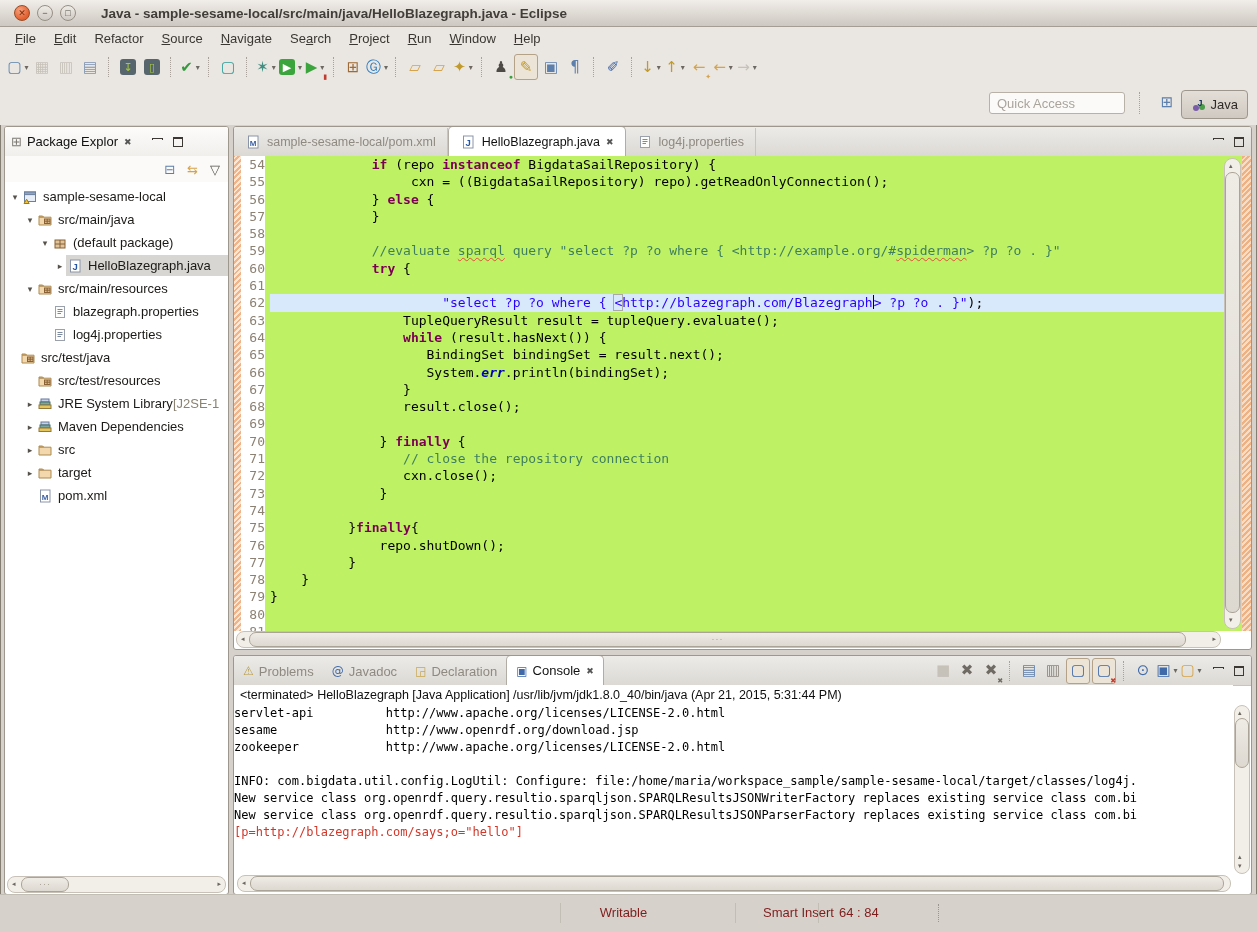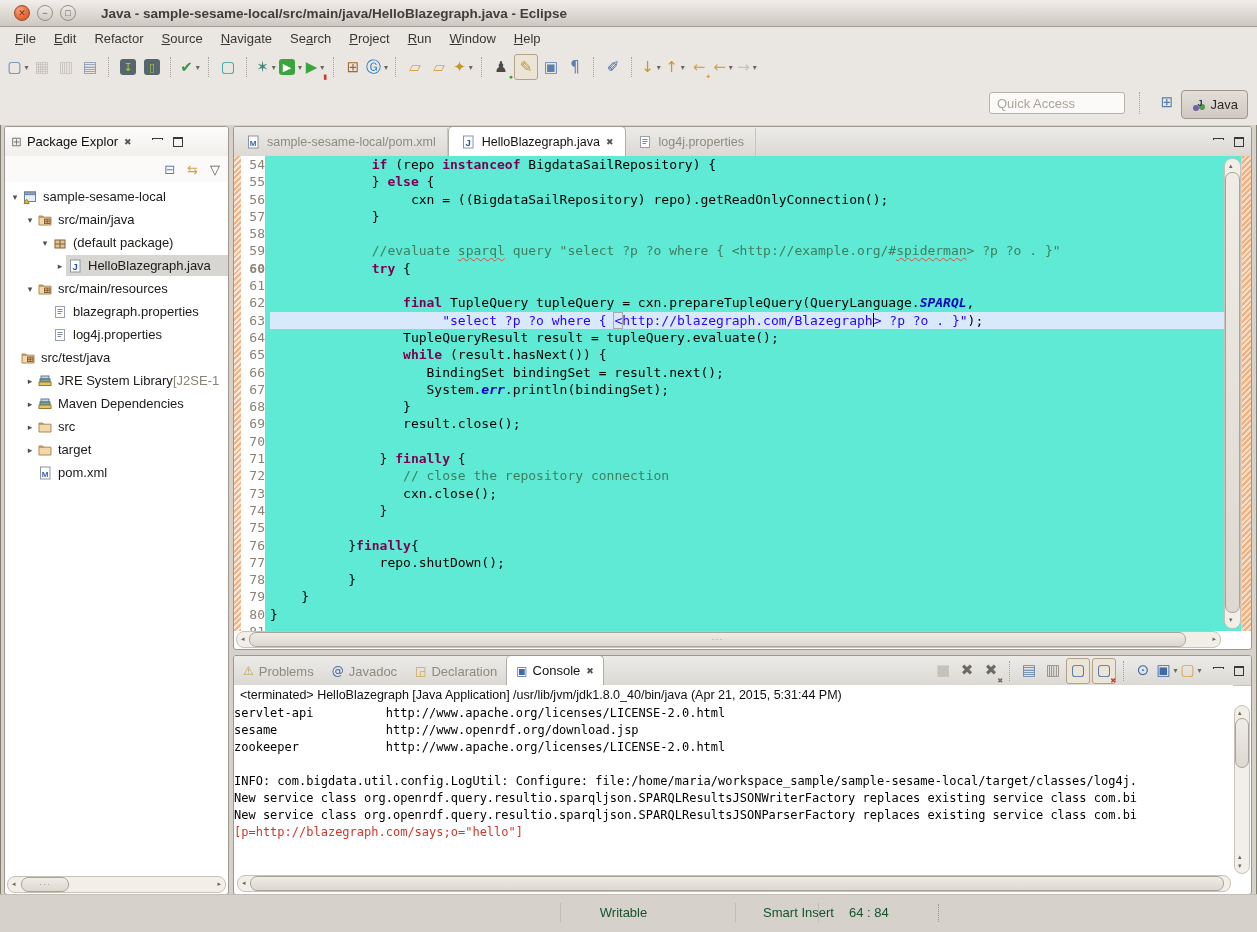--- a/index.html
+++ b/index.html
@@ -74,21 +74,21 @@
   .tabbar{position:absolute;left:0;top:0;right:0;height:29px;background:linear-gradient(#ecebe8,#dcd9d4);
     border-bottom:1px solid #c9c4bc;display:flex;align-items:flex-end;}
   .etab{display:inline-flex;align-items:center;height:28px;padding:0 11px;font-size:12.5px;
     color:#8f8a81;border-right:1px solid #c9c4bc;white-space:nowrap;}
   .etab .ticon{margin-right:6px;}
   .etab.active{background:#fff;color:#111;border:1px solid #b2ada4;border-bottom:none;
     border-radius:5px 5px 0 0;height:29px;}
   .bar-right{margin-left:auto;display:flex;align-items:center;height:100%;padding-right:6px;}
 
   
-  .edit-body{position:absolute;left:0;top:29px;right:0;bottom:18px;background:#5eead4;overflow:hidden;}
+  .edit-body{position:absolute;left:0;top:29px;right:0;bottom:18px;background:#bef264;overflow:hidden;}
   .diff-ruler{position:absolute;left:0;top:0;bottom:0;width:7px;
     background:repeating-linear-gradient(315deg,#efb48a 0 2px,#fae7d5 2px 4px);}
   .gutter{position:absolute;left:7px;top:0;width:24px;bottom:0;text-align:right;
     font:13px/17.3px "DejaVu Sans Mono",monospace;color:#8c8173;background:#fff;}
   .lines{position:absolute;left:36px;top:0;right:27px;bottom:0;overflow:hidden;
     font:13px/17.3px "DejaVu Sans Mono",monospace;color:#000;}
   .lines pre{margin:0;height:17.3px;white-space:pre;}
   .lines pre.hl{background:#d8e9fb;}
   .seg-k{color:#7b0052;font-weight:bold;}
   .seg-s{color:#2a00ff;}
@@ -113,21 +113,21 @@
   .ctab.active{background:#fff;color:#111;border:1px solid #b2ada4;border-bottom:none;border-radius:5px 5px 0 0;height:29px;}
   .console-head{position:absolute;left:0;top:29px;right:18px;height:19px;background:#fff;
     font-size:12.5px;color:#0f0f0f;padding:3px 0 0 6px;white-space:nowrap;overflow:hidden;}
   .console-body{position:absolute;left:0;top:49px;right:18px;bottom:20px;overflow:hidden;
     font:12px/17px "DejaVu Sans Mono",monospace;color:#000;}
   .console-body pre{margin:0;white-space:pre;}
   .cline-err{color:#d0382a;}
 
   
   .statusbar{position:absolute;left:0;right:0;bottom:0;height:37px;background:#d6d2cb;border-top:1px solid #c3beb5;}
-  .st-cell{position:absolute;top:8px;height:20px;line-height:20px;font-size:13px;color:#14532d;
+  .st-cell{position:absolute;top:8px;height:20px;line-height:20px;font-size:13px;color:#7f1d1d;
     text-align:center;border-left:1px solid #c3beb5;}
   .st-sep{position:absolute;top:9px;height:18px;border-left:1px dotted #9b958c;}
 </style>
 </head>
 <body>
 
 <div class="window">
 
   <div class="titlebar">
     <span class="winbtn close">✕</span>
@@ -374,20 +374,33 @@
               <path d="M1 4.2 L1 3 L4.6 3 L5.7 4.2 Z" fill="#e8c88f" stroke="#ad8a52"></path>
               <path d="M1 4.2 L13 4.2 L13 12 L1 12 Z" fill="#f2d8ac" stroke="#ad8a52"></path>
               <rect x="6.5" y="6" width="5.5" height="4.5" fill="#d9b98c" stroke="#8a6134"></rect>
               <line x1="9.2" y1="6" x2="9.2" y2="10.5" stroke="#8a6134"></line>
               <line x1="6.5" y1="8.2" x2="12" y2="8.2" stroke="#8a6134"></line>
             </svg>
             <span>src/test/java</span>
           </span>
         </div>
         <div class="trow" style="padding-left: 19px;">
+          <span class="arrow"></span>
+          <span class="content">
+            <svg viewBox="0 0 14 14" class="ticon">
+              <path d="M1 4.2 L1 3 L4.6 3 L5.7 4.2 Z" fill="#e8c88f" stroke="#ad8a52"></path>
+              <path d="M1 4.2 L13 4.2 L13 12 L1 12 Z" fill="#f2d8ac" stroke="#ad8a52"></path>
+              <rect x="6.5" y="6" width="5.5" height="4.5" fill="#d9b98c" stroke="#8a6134"></rect>
+              <line x1="9.2" y1="6" x2="9.2" y2="10.5" stroke="#8a6134"></line>
+              <line x1="6.5" y1="8.2" x2="12" y2="8.2" stroke="#8a6134"></line>
+            </svg>
+            <span>src/test/resources</span>
+          </span>
+        </div>
+        <div class="trow" style="padding-left: 19px;">
           <span class="arrow">▸</span>
           <span class="content">
             <svg viewBox="0 0 14 14" class="ticon">
               <rect x="3" y="2" width="8" height="3" fill="#c7d2e8" stroke="#66799c"></rect>
               <rect x="2" y="5" width="10" height="3" fill="#7ba7a0" stroke="#47716b"></rect>
               <rect x="1" y="8" width="12" height="3.5" fill="#e3c55c" stroke="#94793a"></rect>
             </svg>
             <span>JRE System Library </span>
             <span class="tdeco">[J2SE-1</span>
           </span>
@@ -476,21 +489,21 @@
       </div>
     <div class="edit-body">
       <div class="diff-ruler"></div>
       <div class="gutter" id="gutter">
           <div style="height: 17.3px;">54</div>
           <div style="height: 17.3px;">55</div>
           <div style="height: 17.3px;">56</div>
           <div style="height: 17.3px;">57</div>
           <div style="height: 17.3px;">58</div>
           <div style="height: 17.3px;">59</div>
-          <div style="height: 17.3px; font-weight: bold;">60</div>
+          <div style="height: 17.3px;">60</div>
           <div style="height: 17.3px;">61</div>
           <div style="height: 17.3px;">62</div>
           <div style="height: 17.3px;">63</div>
           <div style="height: 17.3px;">64</div>
           <div style="height: 17.3px;">65</div>
           <div style="height: 17.3px;">66</div>
           <div style="height: 17.3px;">67</div>
           <div style="height: 17.3px;">68</div>
           <div style="height: 17.3px;">69</div>
           <div style="height: 17.3px;">70</div>
@@ -501,28 +514,27 @@
           <div style="height: 17.3px;">75</div>
           <div style="height: 17.3px;">76</div>
           <div style="height: 17.3px;">77</div>
           <div style="height: 17.3px;">78</div>
           <div style="height: 17.3px;">79</div>
           <div style="height: 17.3px;">80</div>
           <div style="height: 17.3px;">81</div>
         </div>
       <div class="lines" id="codelines">
           <pre class=""><span>             </span><span class="seg-k">if</span><span> (repo </span><span class="seg-k">instanceof</span><span> BigdataSailRepository) {</span></pre>
+          <pre class=""><span>                  cxn = ((BigdataSailRepository) repo).getReadOnlyConnection();</span></pre>
           <pre class=""><span>             } </span><span class="seg-k">else</span><span> {</span></pre>
-          <pre class=""><span>                  cxn = ((BigdataSailRepository) repo).getReadOnlyConnection();</span></pre>
           <pre class=""><span>             }</span></pre>
           <pre class=""></pre>
           <pre class=""><span>             </span><span class="seg-c">//evaluate </span><span class="seg-u">sparql</span><span class="seg-c"> query "select ?p ?o where { &lt;http://example.org/#</span><span class="seg-u">spiderman</span><span class="seg-c">&gt; ?p ?o . }"</span></pre>
           <pre class=""><span>             </span><span class="seg-k">try</span><span> {</span></pre>
           <pre class=""></pre>
-          <pre class=""><span>                 </span><span class="seg-k">final</span><span> TupleQuery tupleQuery = cxn.prepareTupleQuery(QueryLanguage.</span><span class="seg-b">SPARQL</span><span>,</span></pre>
           <pre class="hl"><span>                      </span><span class="seg-s">"select ?p ?o where { </span><span class="seg-m">&lt;</span><span class="seg-s">http://blazegraph.com/Blazegraph</span><span class="caret"></span><span class="seg-s">&gt;</span><span class="seg-s"> ?p ?o . }"</span><span>);</span></pre>
           <pre class=""><span>                 TupleQueryResult result = tupleQuery.evaluate();</span></pre>
           <pre class=""><span>                 </span><span class="seg-k">while</span><span> (result.hasNext()) {</span></pre>
           <pre class=""><span>                    BindingSet bindingSet = result.next();</span></pre>
           <pre class=""><span>                    System.</span><span class="seg-b">err</span><span>.println(bindingSet);</span></pre>
           <pre class=""><span>                 }</span></pre>
           <pre class=""><span>                 result.close();</span></pre>
           <pre class=""></pre>
           <pre class=""><span>              } </span><span class="seg-k">finally</span><span> {</span></pre>
           <pre class=""><span>                 </span><span class="seg-c">// close the repository connection</span></pre>
@@ -630,17 +642,17 @@
     </div>
     <div class="sb-h" style="left:3px;right:20px;bottom:2px;">
       <span class="sb-arrow" style="left:4px;top:4px;">◂</span>
       <span class="sb-thumb" style="left:12px;right:6px;top:0;bottom:0;"></span>
     </div>
   </div>
 
   <div class="statusbar">
     <span class="st-cell" style="left:560px;width:125px;">Writable</span>
     <span class="st-cell" style="left:735px;width:125px;">Smart Insert</span>
-    <span class="st-cell" style="left:818px;width:112px;text-align:left;padding-left:30px;">64 : 84</span>
+    <span class="st-cell" style="left:818px;width:112px;text-align:left;padding-left:20px;">64 : 84</span>
     <span class="st-sep" style="left:938px;"></span>
   </div>
 
 </div>
 
 </body></html>

